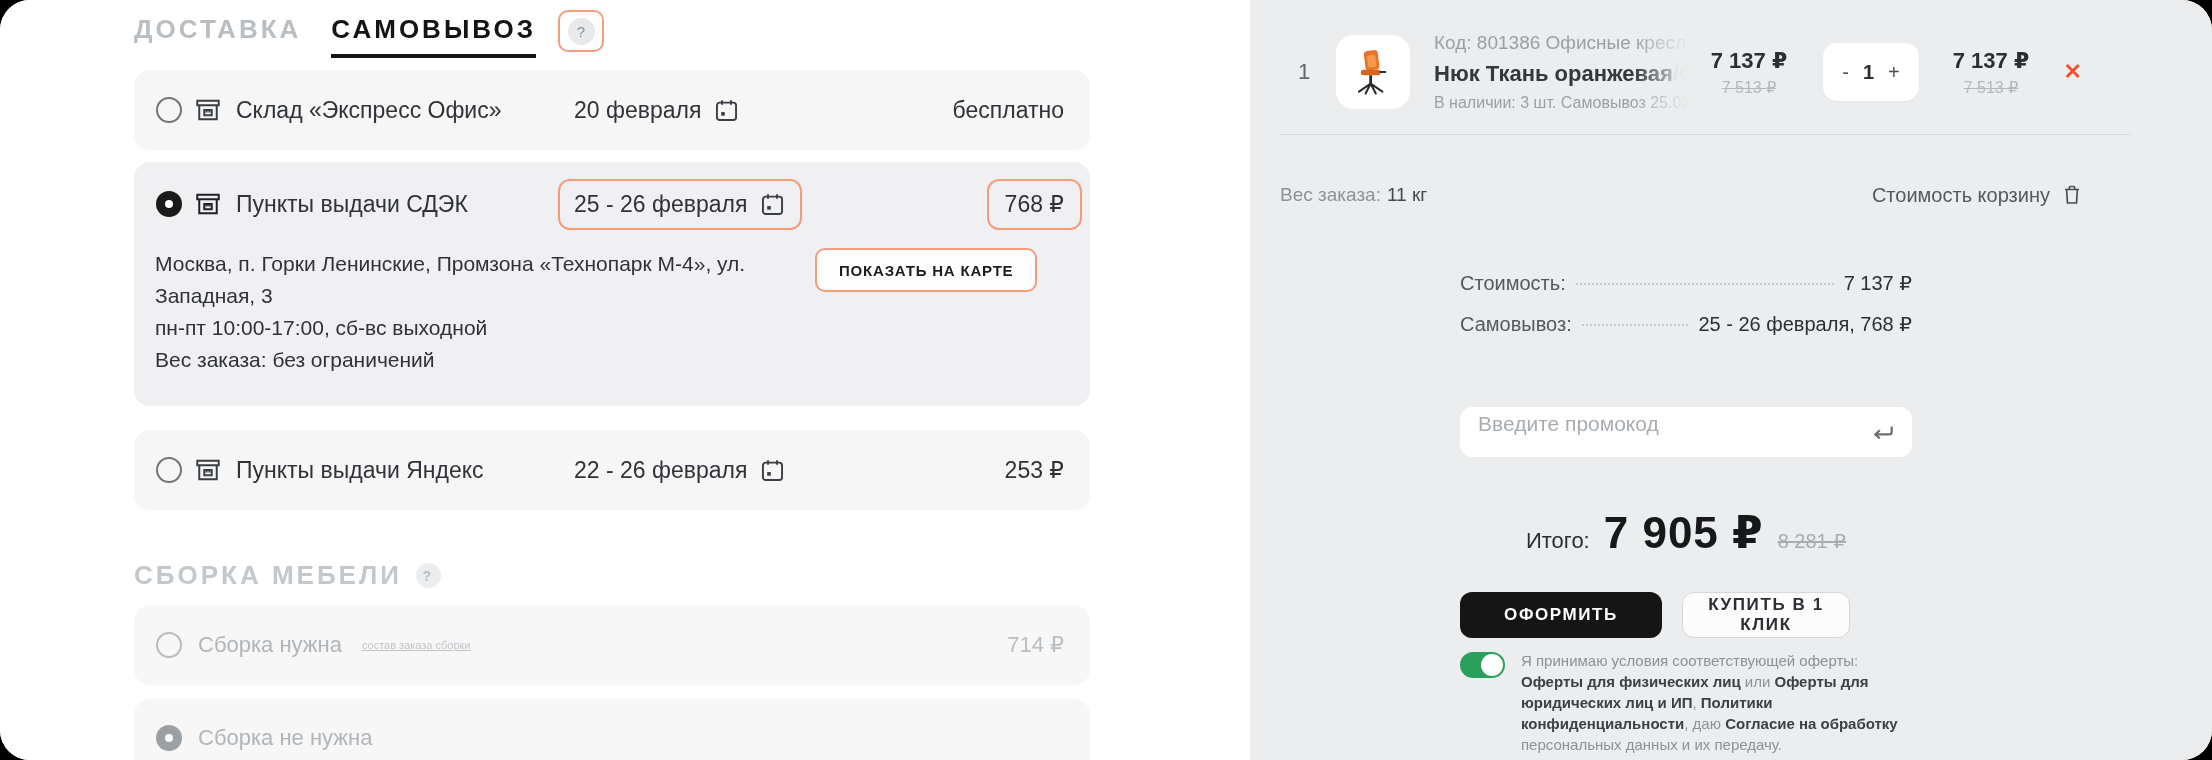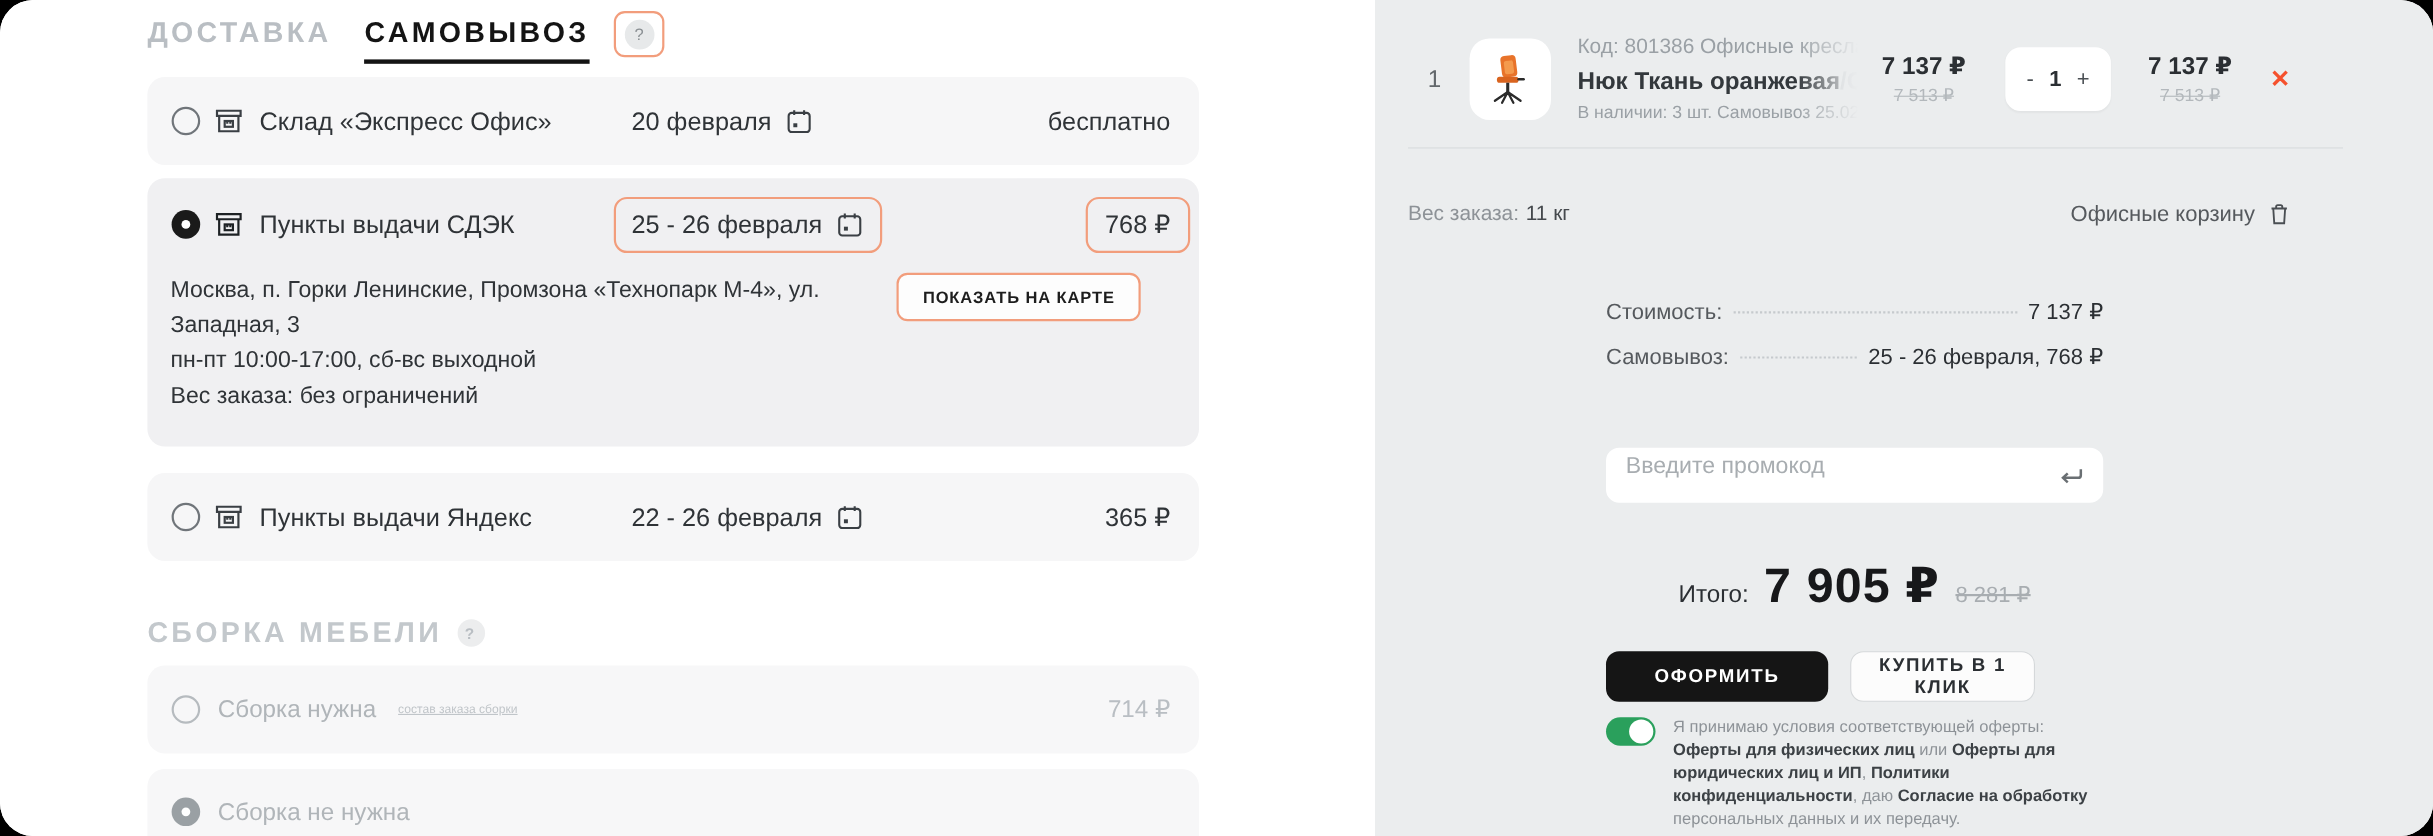--- a/index.html
+++ b/index.html
@@ -202,21 +202,21 @@
         <span class="opt-date">
           <span>22 - 26 февраля</span>
           <span class="opt-icon" style="margin-left:0">
             <svg width="27" height="27" viewBox="0 0 24 24" fill="none" stroke="#3a3f44" stroke-width="1.7">
               <rect x="3.5" y="5" width="17" height="15.5" rx="2.5"></rect>
                 <path d="M8 2.8v4M16 2.8v4"></path>
                 <rect x="7.3" y="13.4" width="3.2" height="3.2" fill="#3a3f44" stroke="none"></rect>
             </svg>
           </span>
         </span>
-        <span class="opt-price">365 ₽</span>
+        <span class="opt-price">253 ₽</span>
       </div>
     </div>
 
     <div class="section-title">
       <span>СБОРКА МЕБЕЛИ</span>
       <span class="help-circle plain">?</span>
     </div>
 
     <div class="assembly-row">
       <span class="radio disabled"></span>
@@ -265,21 +265,21 @@
       </div>
       <button class="item-close">✕</button>
     </div>
 
     <hr class="cart-divider">
 
     <div class="weight-row">
       <span class="weight-label">Вес заказа:</span>
       <span class="weight-value">11 кг</span>
       <span class="clear-cart">
-        <span>Офисные корзину</span>
+        <span>Стоимость корзину</span>
         <svg width="24" height="24" viewBox="0 0 24 24" fill="none" stroke="#4a4f53" stroke-width="1.7">
           <path d="M5 6.5h14"></path>
             <path d="M9.2 6.5V5c0-.8.7-1.5 1.5-1.5h2.6c.8 0 1.5.7 1.5 1.5v1.5"></path>
             <path d="M6.6 6.5 7.5 20h9l.9-13.5"></path>
         </svg>
       </span>
     </div>
 
     <div class="checkout-col">
 

